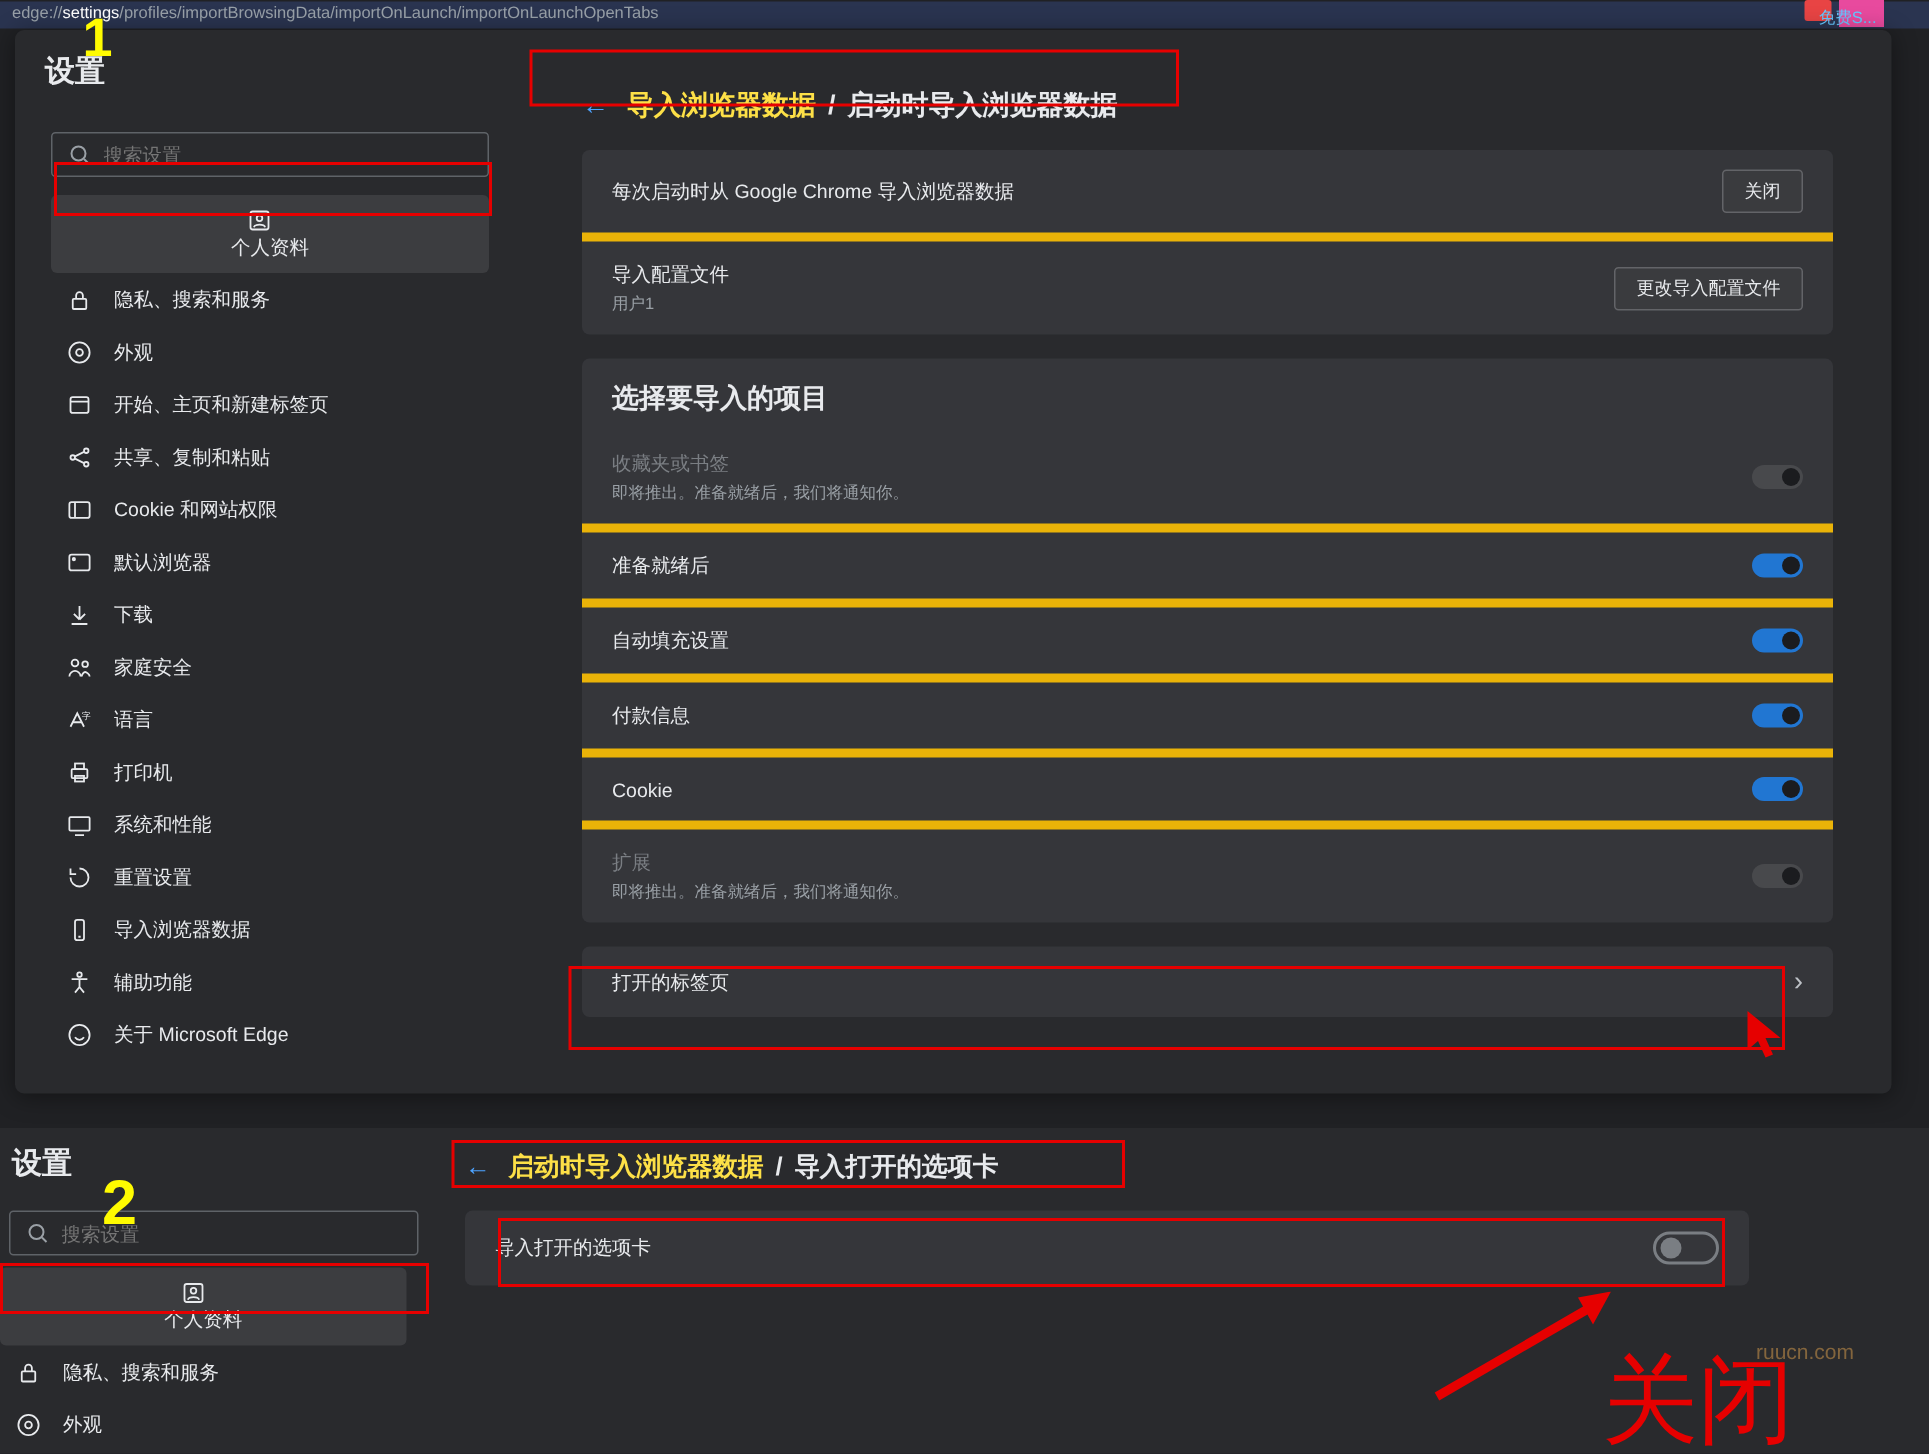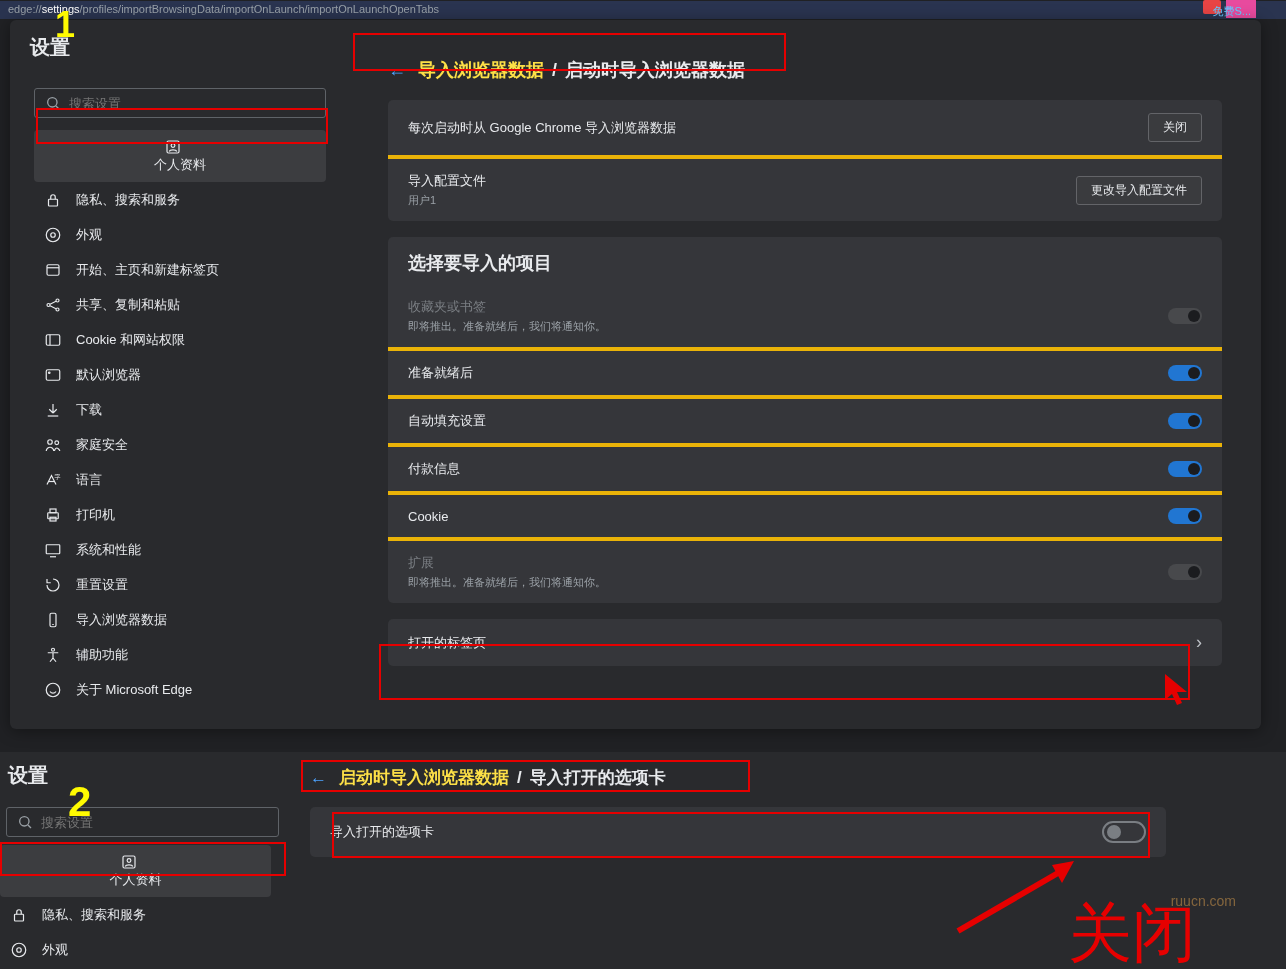--- a/index.html
+++ b/index.html
@@ -34,21 +34,21 @@
 
 
 .main1 { position:absolute; top:20px; left:354px; right:15px; bottom:8px; padding:12px 24px; overflow:hidden; }
 .crumb { display:flex; align-items:center; font-size:18px; font-weight:600; padding:6px 0; margin-bottom:12px; }
 .crumb .back { color:#4da3ff; margin-right:12px; cursor:pointer; }
 .crumb .link { color:#fde047; }
 .crumb .sep { margin:0 8px; color:#e8eaed; }
 .crumb .cur { color:#e8eaed; }
 
 .card { background:#35363a; border-radius:5px; margin-bottom:16px; }
-.row { display:flex; align-items:center; justify-content:space-between; padding:13px 20px; border-top:4px solid #eab308; }
+.row { display:flex; align-items:center; justify-content:space-between; padding:13px 20px; border-top:6px solid #eab308; }
 .row:first-child { border-top:none; }
 .row .lbl { font-size:13px; }
 .row .sub { font-size:11px; color:#9aa0a6; margin-top:3px; }
 .row.disabled .lbl { color:#7a7e83; }
 .btn { background:#3a3b3e; border:1px solid #636468; padding:5px 14px; border-radius:3px; font-size:12px; cursor:pointer; color:#e8eaed; }
 .section-title { padding:14px 20px 10px; font-size:18px; font-weight:600; }
 
 
 .tog { width:34px; height:16px; border-radius:8px; position:relative; cursor:pointer; }
 .tog.on { background:#2176d2; }

